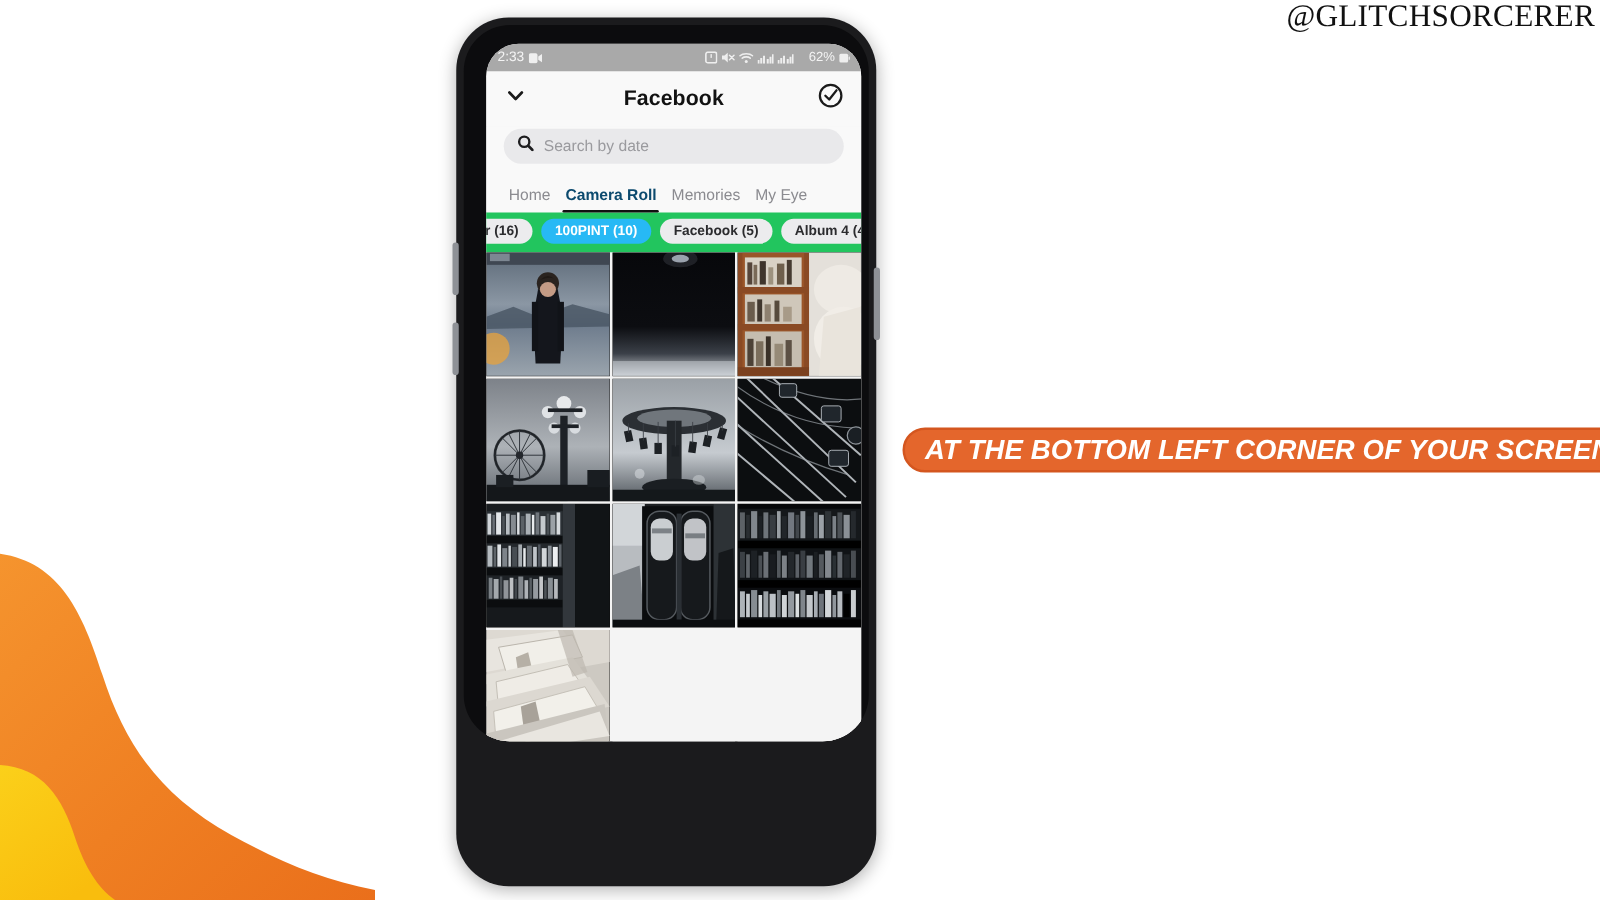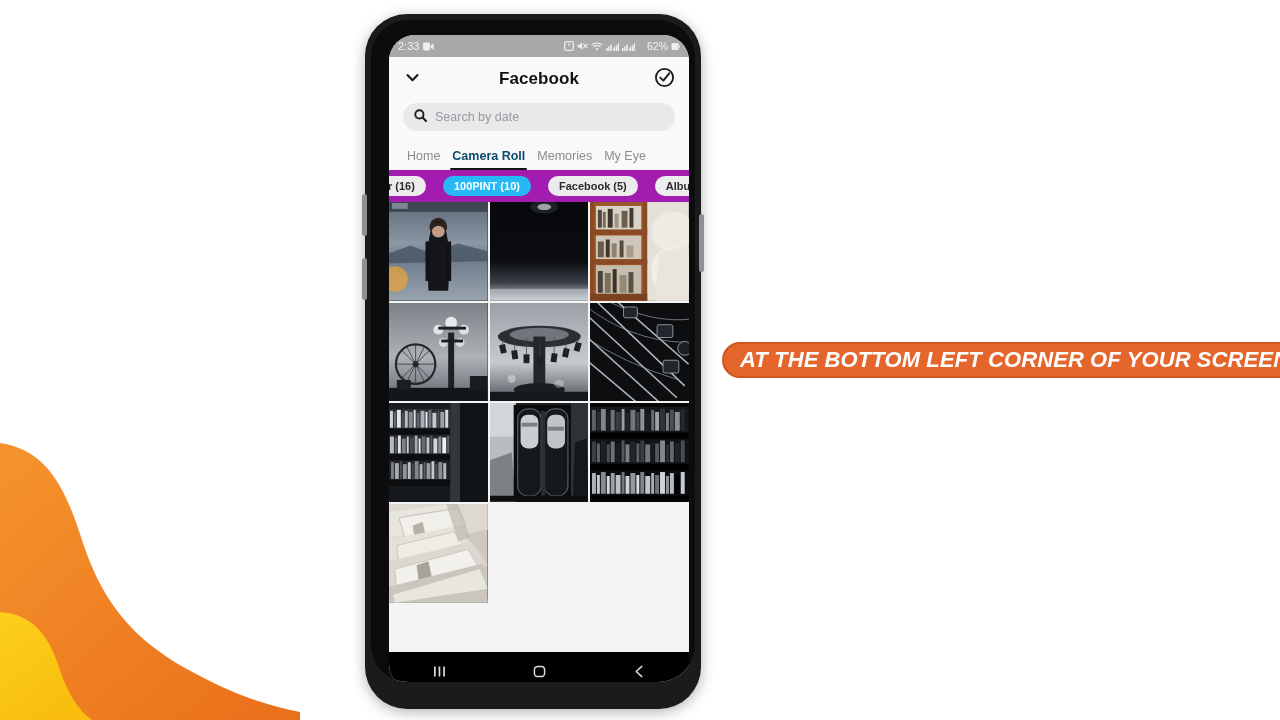--- a/index.html
+++ b/index.html
@@ -75,21 +75,21 @@
     height: 695px;
     background: #1b1b1d;
     border-radius: 42px;
     box-shadow: 0 3px 14px rgba(0,0,0,0.30);
   }
   .phone-inner-bezel {
     position: absolute;
     left: 6px;
     top: 6px;
     width: 324px;
-    height: 662px;
+    height: 573px;
     background: #0c0c0e;
     border-radius: 37px;
     overflow: hidden;
   }
   .phone-screen {
     position: absolute;
     left: 18px;
     top: 15px;
     width: 300px;
     height: 655px;
@@ -192,24 +192,24 @@
     content: "";
     position: absolute;
     left: -2px; right: -2px; bottom: 0;
     height: 2.5px;
     background: #111111;
     border-radius: 2px;
   }
 
   
   .chips-row {
-    background: #a21caf;
+    background: #22c55e;
     display: flex;
-    align-items: center;
-    gap: 17px;
+    align-items: flex-start;
+    gap: 7px;
     padding: 5px 0 6px 0;
     height: 32px;
     box-sizing: border-box;
     overflow: hidden;
     margin-left: -12px;
   }
   .chip {
     flex: 0 0 auto;
     height: 20px;
     display: flex;
@@ -277,20 +277,21 @@
         <linearGradient id="gYellow" x1="0" y1="0" x2="0.6" y2="1">
           <stop offset="0%" stop-color="#fbd01a"></stop>
           <stop offset="100%" stop-color="#f9bd0d"></stop>
         </linearGradient>
       </defs>
       <path d="M0,23 C48,30 66,70 82,120 C100,176 128,216 185,248 C225,270 258,284 300,292 L300,300 L0,300 Z" fill="url(#gOrange)"></path>
       <path d="M0,192 C34,194 50,218 60,250 C68,274 78,290 92,300 L0,300 Z" fill="url(#gYellow)"></path>
     </svg>
   </div>
 
+  <div class="watermark">@GLITCHSORCERER</div>
 
   <div class="caption-banner">
     <span class="caption-text">AT THE BOTTOM LEFT CORNER OF YOUR SCREEN</span>
   </div>
 
   <div class="phone-outer">
 
     <div class="btn-vol-up"></div>
     <div class="btn-vol-down"></div>
     <div class="btn-power"></div>

